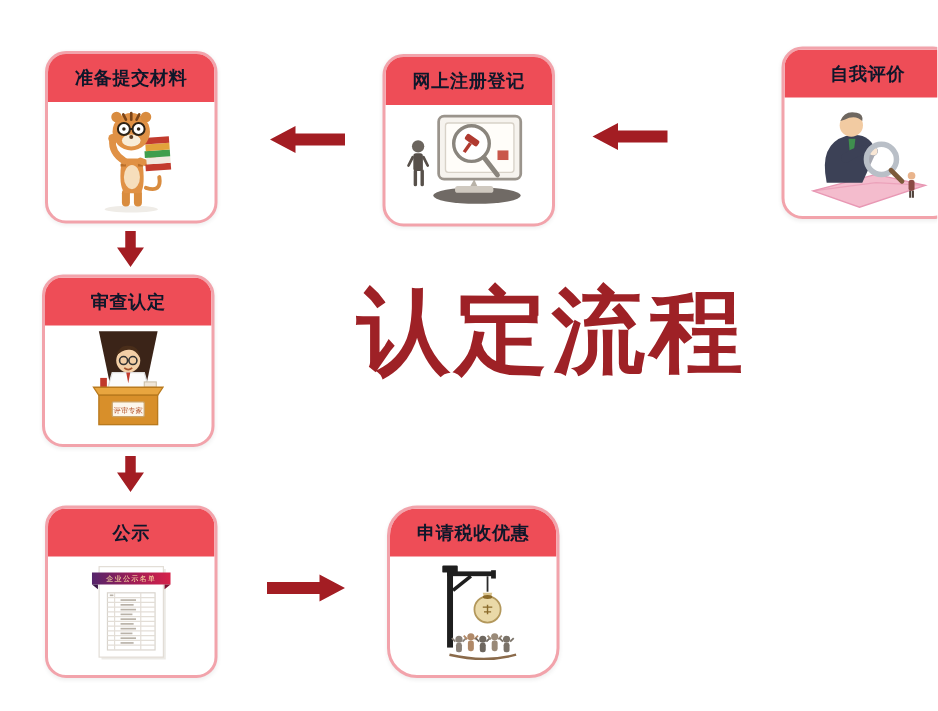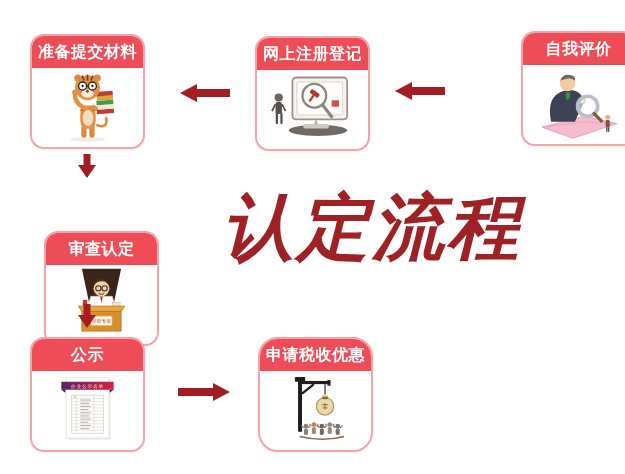--- a/index.html
+++ b/index.html
@@ -24,44 +24,43 @@
     width:115px; height:115px;
     background:#fff;
     border:2px solid var(--border-pink, #f2a3ab);
     border-radius:14px;
     overflow:hidden;
     box-shadow:0 1px 3px rgba(0,0,0,0.07);
   }
   .box-header {
     height:32px;
     background:var(--header-red, #ee4d57);
-    color:#ffffff;
+    color:#0f172a;
     font-weight:bold;
-    font-size:16px;
+    font-size:12px;
     letter-spacing:0.5px;
     display:flex; align-items:center; justify-content:center;
     white-space:nowrap;
   }
   .box-body {
     height:79px;
     display:flex; align-items:center; justify-content:center;
     padding:2px 6px 4px;
   }
   .box-body svg { width:100%; height:100%; }
   .main-title {
     position:absolute;
     left:222px; top:186px; width:292px;
     text-align:center;
-    font-size:72px;
+    font-size:62px;
     font-weight:bold;
     letter-spacing:3px;
     color:var(--title-red, #9e2126);
     line-height:1.15;
     white-space:nowrap;
-    font-style:italic;
   }
   .arrow {
     position:absolute;
     color:var(--arrow-red, #a31d23);
   }
 </style>
 </head>
 <body>
 
 <div id="canvas">
@@ -146,21 +145,21 @@
         <circle cx="56" cy="37" r="3" fill="#f2cba2"></circle>
         <circle cx="62" cy="43" r="11" fill="#ffffff" fill-opacity="0.55" stroke="#b9bfc7" stroke-width="4"></circle>
         <line x1="69" y1="51" x2="77" y2="59" stroke="#7c5a3a" stroke-width="3.5" stroke-linecap="round"></line>
         <circle cx="84" cy="55" r="2.8" fill="#e9b48c"></circle>
         <rect x="81.8" y="58" width="4.4" height="8" rx="1.5" fill="#8a4a44"></rect>
         <path d="M83 66 v5 M85 66 v5" stroke="#50413a" stroke-width="1.5"></path>
       </svg>
     </div>
   </div>
 
-  <div class="flow-box" style="left:44px; top:183px;margin-top:48px;">
+  <div class="flow-box" style="left:28px; top:183px;">
     <div class="box-header">
       <span>审查认定</span>
     </div>
     <div class="box-body">
       <svg viewBox="0 0 100 82" preserveAspectRatio="xMidYMid meet">
         <polygon points="28,2 72,2 64,40 36,40" fill="#3b2418"></polygon>
         <circle cx="50" cy="24" r="9" fill="#f3cfa6"></circle>
         <path d="M41 21 Q43 12 50 13 Q58 13 59 22 Q55 15 50 16 Q45 16 41 21 Z" fill="#4a2e1a"></path>
         <circle cx="46.5" cy="24" r="3" fill="none" stroke="#333333" stroke-width="1.2"></circle>
         <circle cx="53.5" cy="24" r="3" fill="none" stroke="#333333" stroke-width="1.2"></circle>

